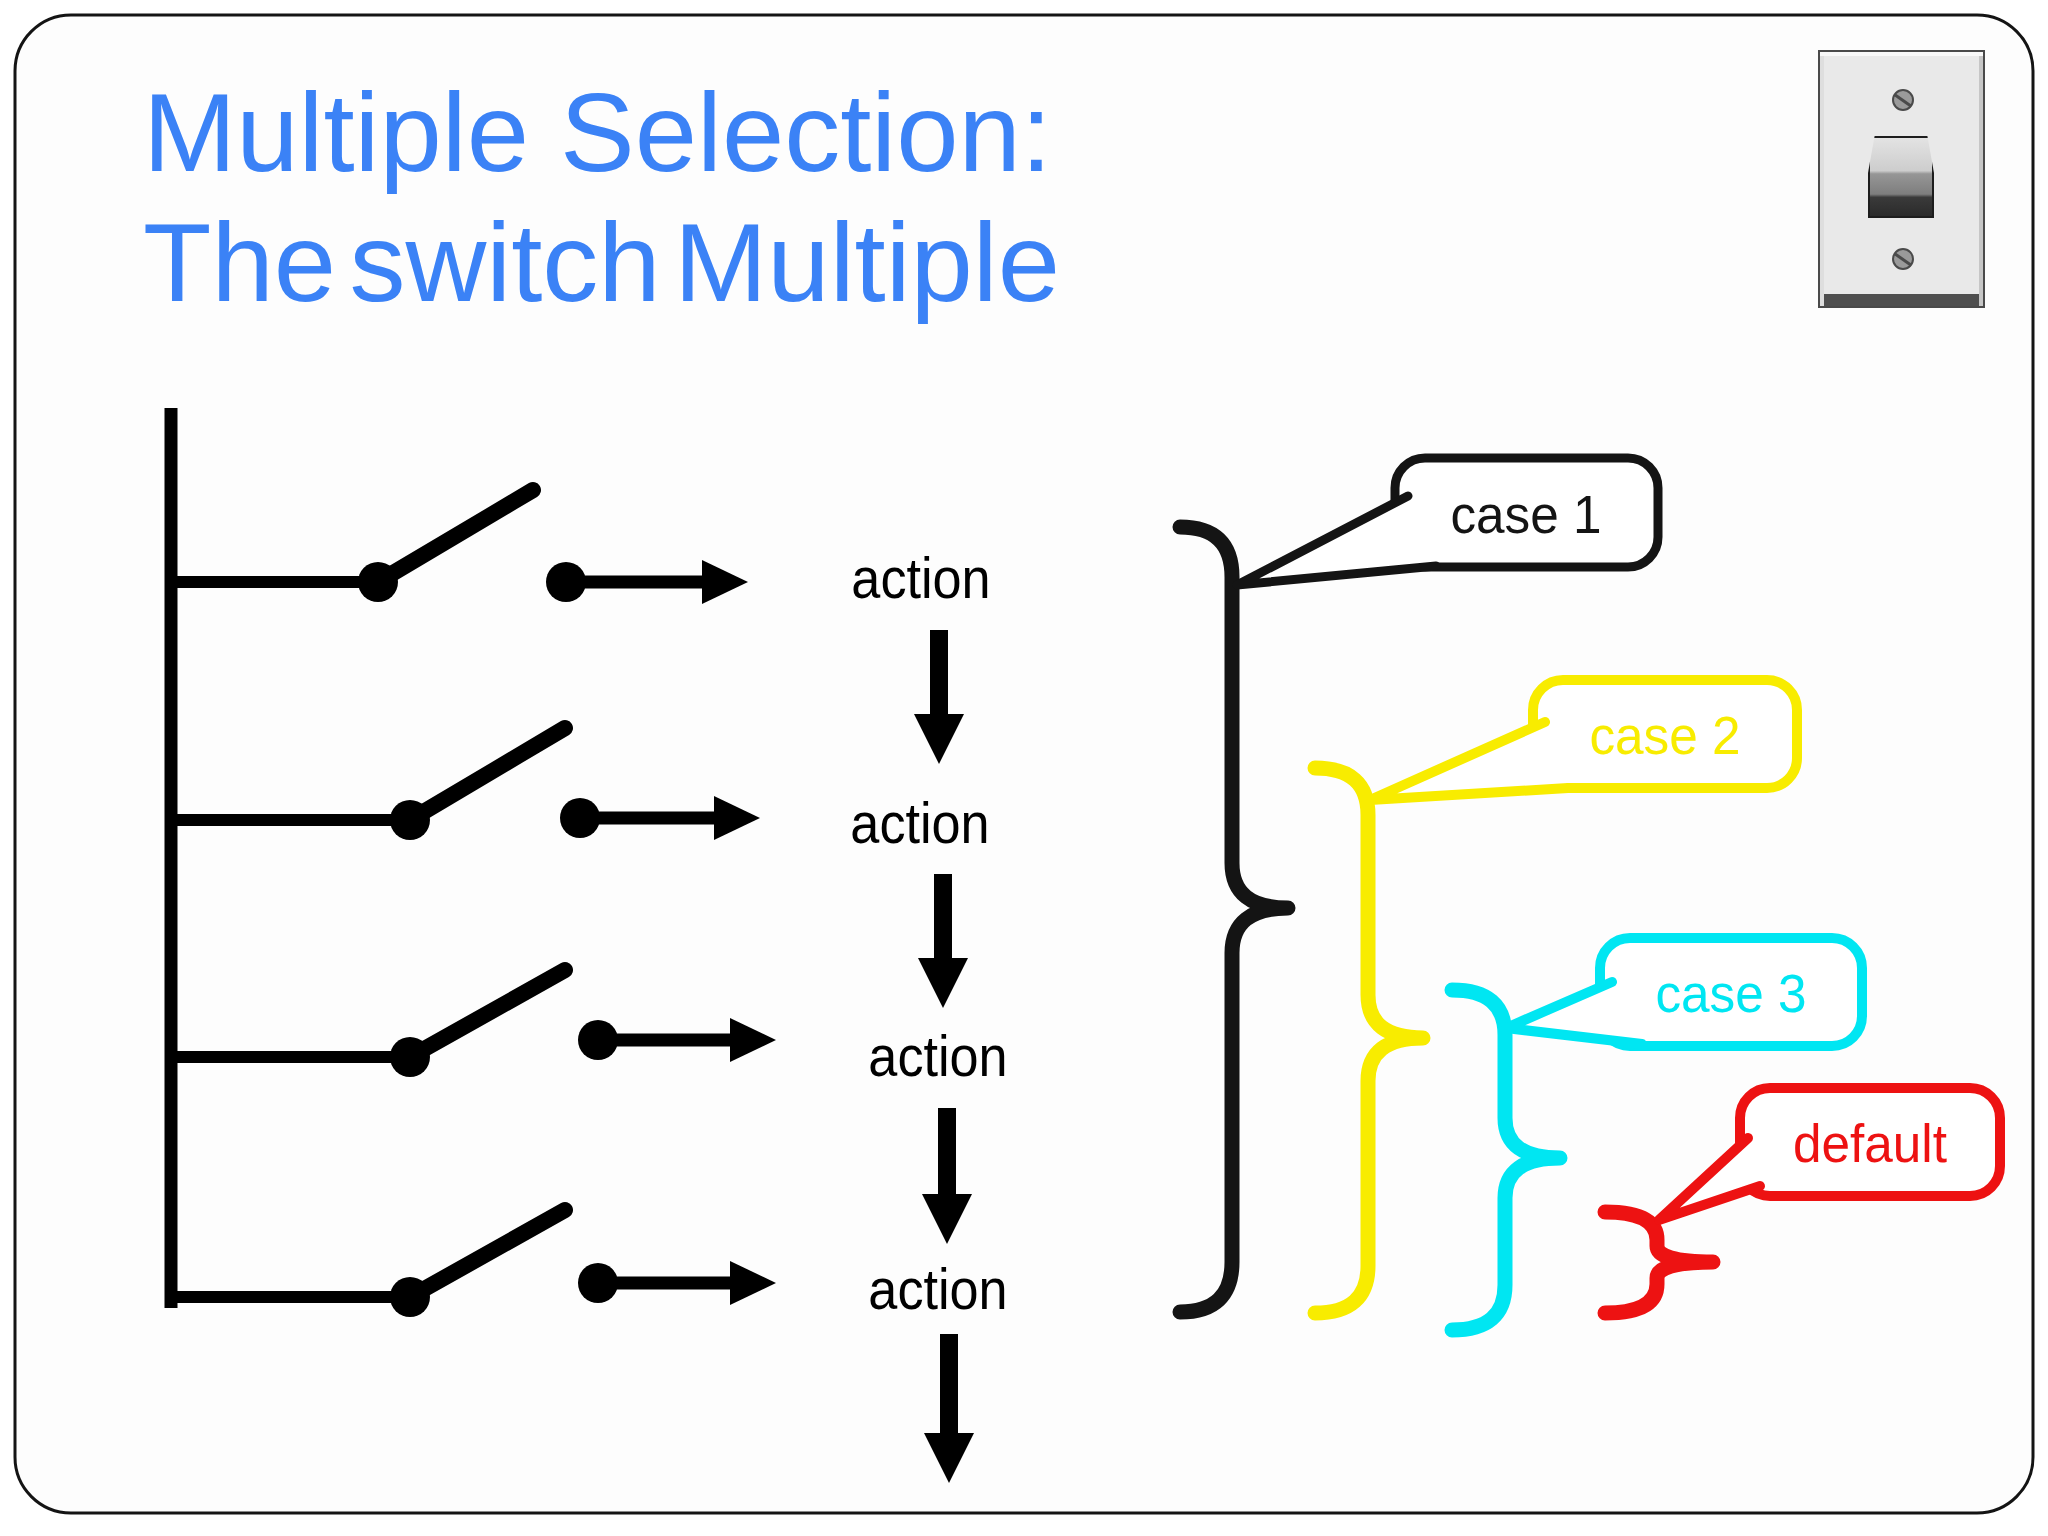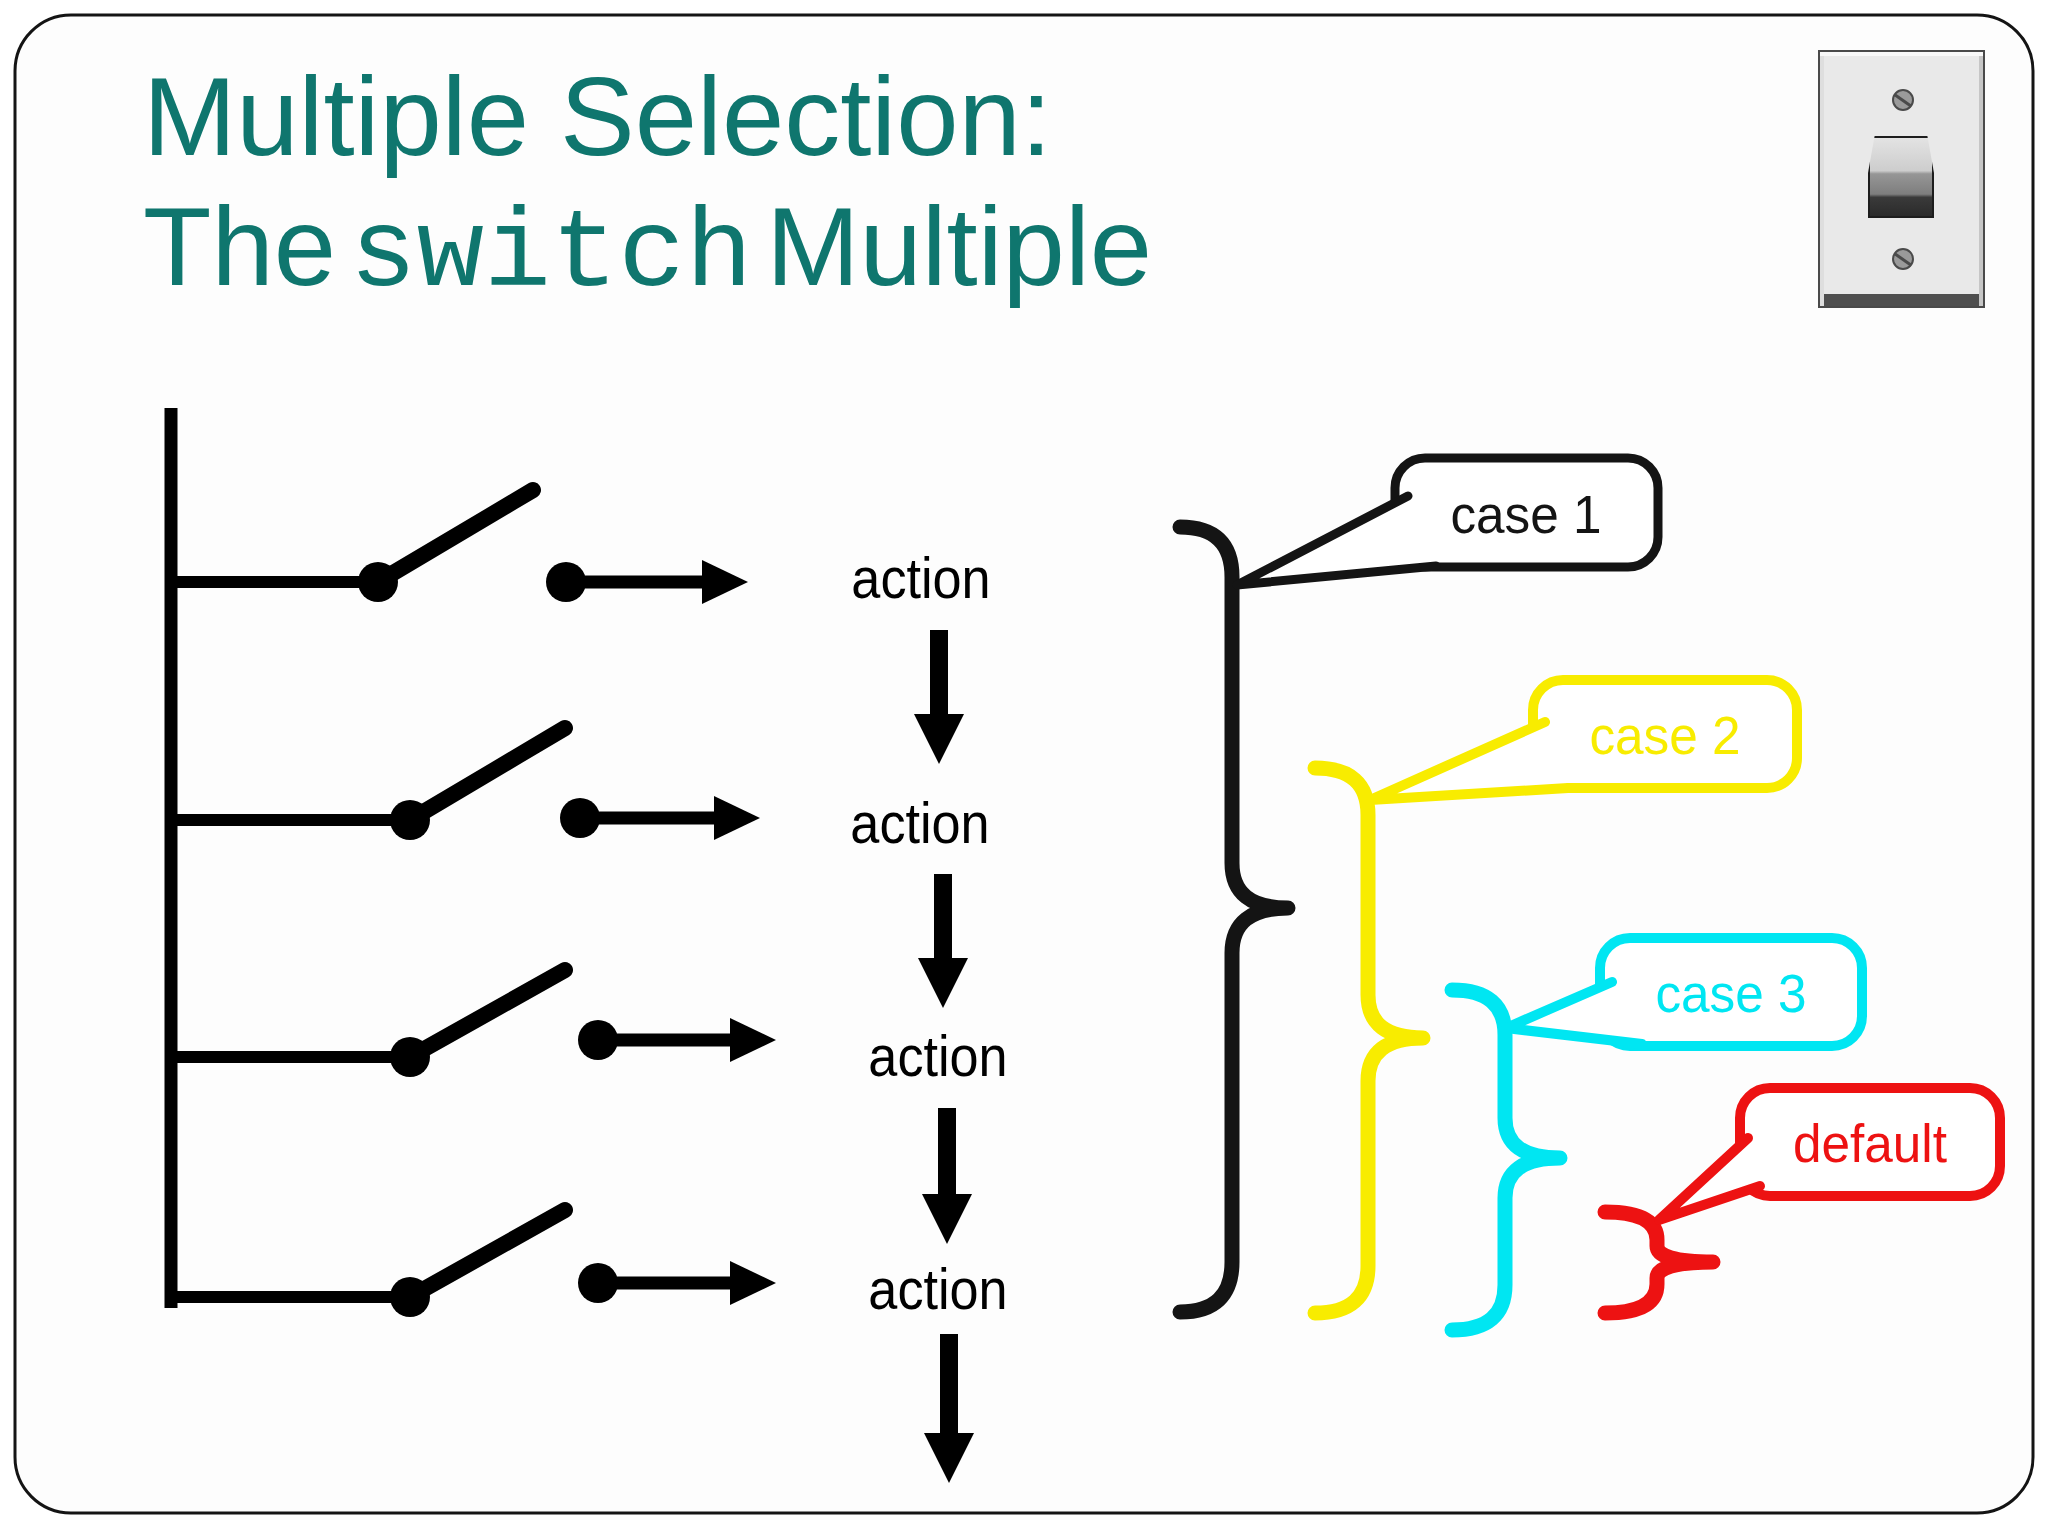--- a/index.html
+++ b/index.html
@@ -1,23 +1,23 @@
 <!DOCTYPE html>
 <html><head>
 <meta charset="utf-8">
 <style>
   html,body{margin:0;padding:0;background:#ffffff;}
   #stage{position:relative;width:2048px;height:1536px;background:#ffffff;overflow:hidden;
          font-family:"Liberation Sans",sans-serif;}
   #diagram-svg{position:absolute;left:0;top:0;}
   .abs{position:absolute;}
   
-  #title{left:143px;top:52px;font-size:112px;line-height:130px;letter-spacing:0;
-         color:#0f766e;white-space:nowrap;}
-  #title .code{font-family:Liberation Mono, monospace;margin:10px 0.12em;}
+  #title{left:143px;top:68px;font-size:112px;line-height:130px;letter-spacing:0;
+         color:#3b82f6;white-space:nowrap;}
+  #title .code{font-family:Liberation Sans, sans-serif;margin:10px 0.12em;}
   
   .action-label{font-size:58px;color:#000;white-space:nowrap;
                 transform:translate(-50%,-50%) scaleX(0.9);}
   
   .callout-label{font-size:54px;white-space:nowrap;transform:translate(-50%,-50%) scaleX(0.95);}
   
   #switch-plate{left:1818px;top:50px;width:167px;height:258px;background:#e9e9e9;
     border:2px solid #4a4a4a;box-sizing:border-box;
     box-shadow:inset 0 4px 0 #f8f8f8,inset 4px 0 0 #dedede,inset -4px 0 0 #c6c6c6,inset 0 -12px 0 #4f4f4f;}
   #switch-toggle{position:absolute;left:48px;top:84px;width:66px;height:82px;

